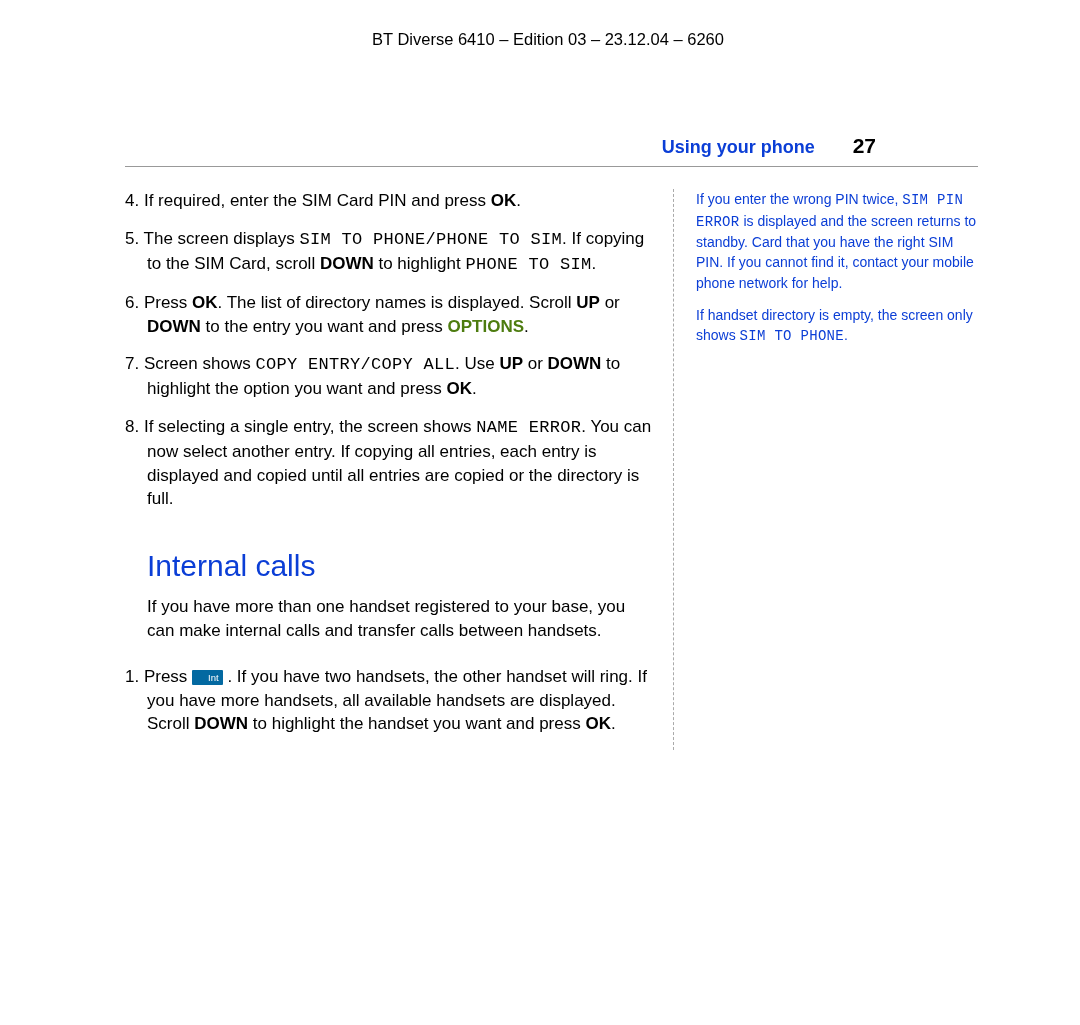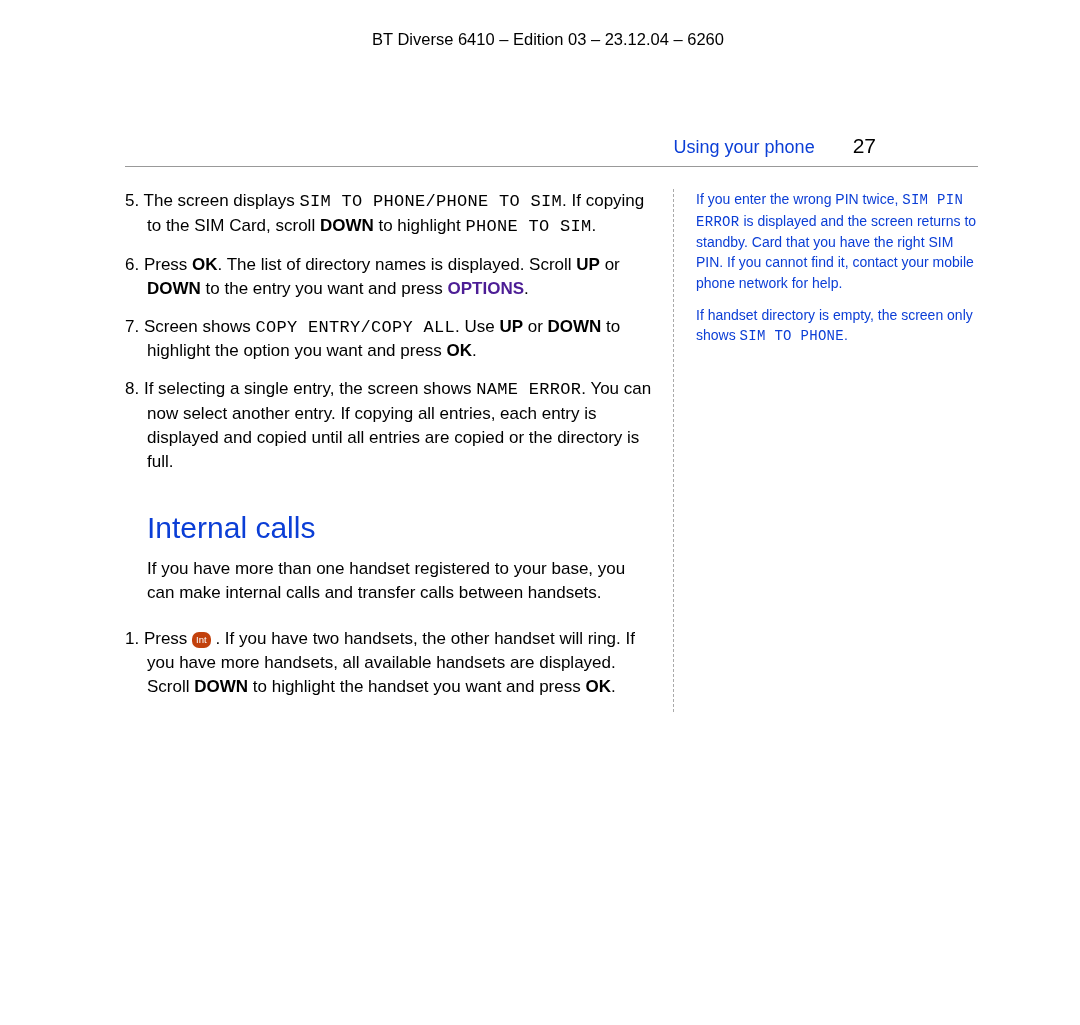--- a/index.html
+++ b/index.html
@@ -17,20 +17,21 @@
       padding: 28px 0 10px 16px;
       font-size: 16.5px;
     }
     .section-header {
       display: flex;
       justify-content: flex-end;
       align-items: baseline;
       padding: 70px 102px 6px 0;
       border-bottom: 1px solid #999;
       margin: 0 102px 0 125px;
+      font-weight: bold;
     }
     .section-title {
       color: #0b3ed6;
       font-size: 18px;
       margin-right: 38px;
     }
     .page-num {
       font-size: 21px;
       color: #000;
     }
@@ -63,60 +64,61 @@
       margin-bottom: 14px;
       padding-left: 22px;
       text-indent: -22px;
     }
     .num { display: inline; }
     .mono {
       font-family: 'Courier New', Courier, monospace;
       letter-spacing: 0.3px;
     }
     b { font-weight: bold; }
-    .highlight { color: #4c1d95; font-weight: bold; }
+    .highlight { color: #4d7c0f; font-weight: bold; }
     h2.section-heading {
       color: #0b3ed6;
       font-size: 30px;
       font-weight: normal;
       margin: 34px 0 8px 22px;
     }
     .intro {
       margin: 0 0 22px 22px;
     }
     .sub-heading {
       font-weight: bold;
       margin: 0 0 10px 22px;
     }
     .int-key {
       display: inline-block;
-      background: #c2410c;
+      background: #0369a1;
       color: #fff;
       font-size: 9.5px;
       line-height: 1;
-      padding: 3px 4px 3px 4px;
-      border-radius: 7px;
+      padding: 3px 4px 3px 16px;
+      border-radius: 1px;
       vertical-align: 1px;
       text-indent: 0;
     }
   </style>
 </head>
 <body>
 
 <div class="page-header">BT Diverse 6410 – Edition 03 – 23.12.04 – 6260</div>
 
 <div class="section-header">
   <span class="section-title">Using your phone</span>
   <span class="page-num">27</span>
 </div>
 
 <div class="content">
   <div class="main-col">
 
     <ol class="steps">
+      <li><span class="num">4.</span><span> If required, enter the SIM Card PIN and press </span><b>OK</b><span>.</span></li>
 
       <li><span class="num">5.</span><span> The screen displays </span><span class="mono">SIM TO PHONE/PHONE TO SIM</span><span>. If copying to the SIM Card, scroll </span><b>DOWN</b><span> to highlight </span><span class="mono">PHONE TO SIM</span><span>.</span></li>
 
       <li><span class="num">6.</span><span> Press </span><b>OK</b><span>. The list of directory names is displayed. Scroll </span><b>UP</b><span> or </span><b>DOWN</b><span> to the entry you want and press </span><span class="highlight">OPTIONS</span><span>.</span></li>
 
       <li><span class="num">7.</span><span> Screen shows </span><span class="mono">COPY ENTRY/COPY ALL</span><span>. Use </span><b>UP</b><span> or </span><b>DOWN</b><span> to highlight the option you want and press </span><b>OK</b><span>.</span></li>
 
       <li><span class="num">8.</span><span> If selecting a single entry, the screen shows </span><span class="mono">NAME ERROR</span><span>. You can now select another entry. If copying all entries, each entry is displayed and copied until all entries are copied or the directory is full.</span></li>
     </ol>
 

